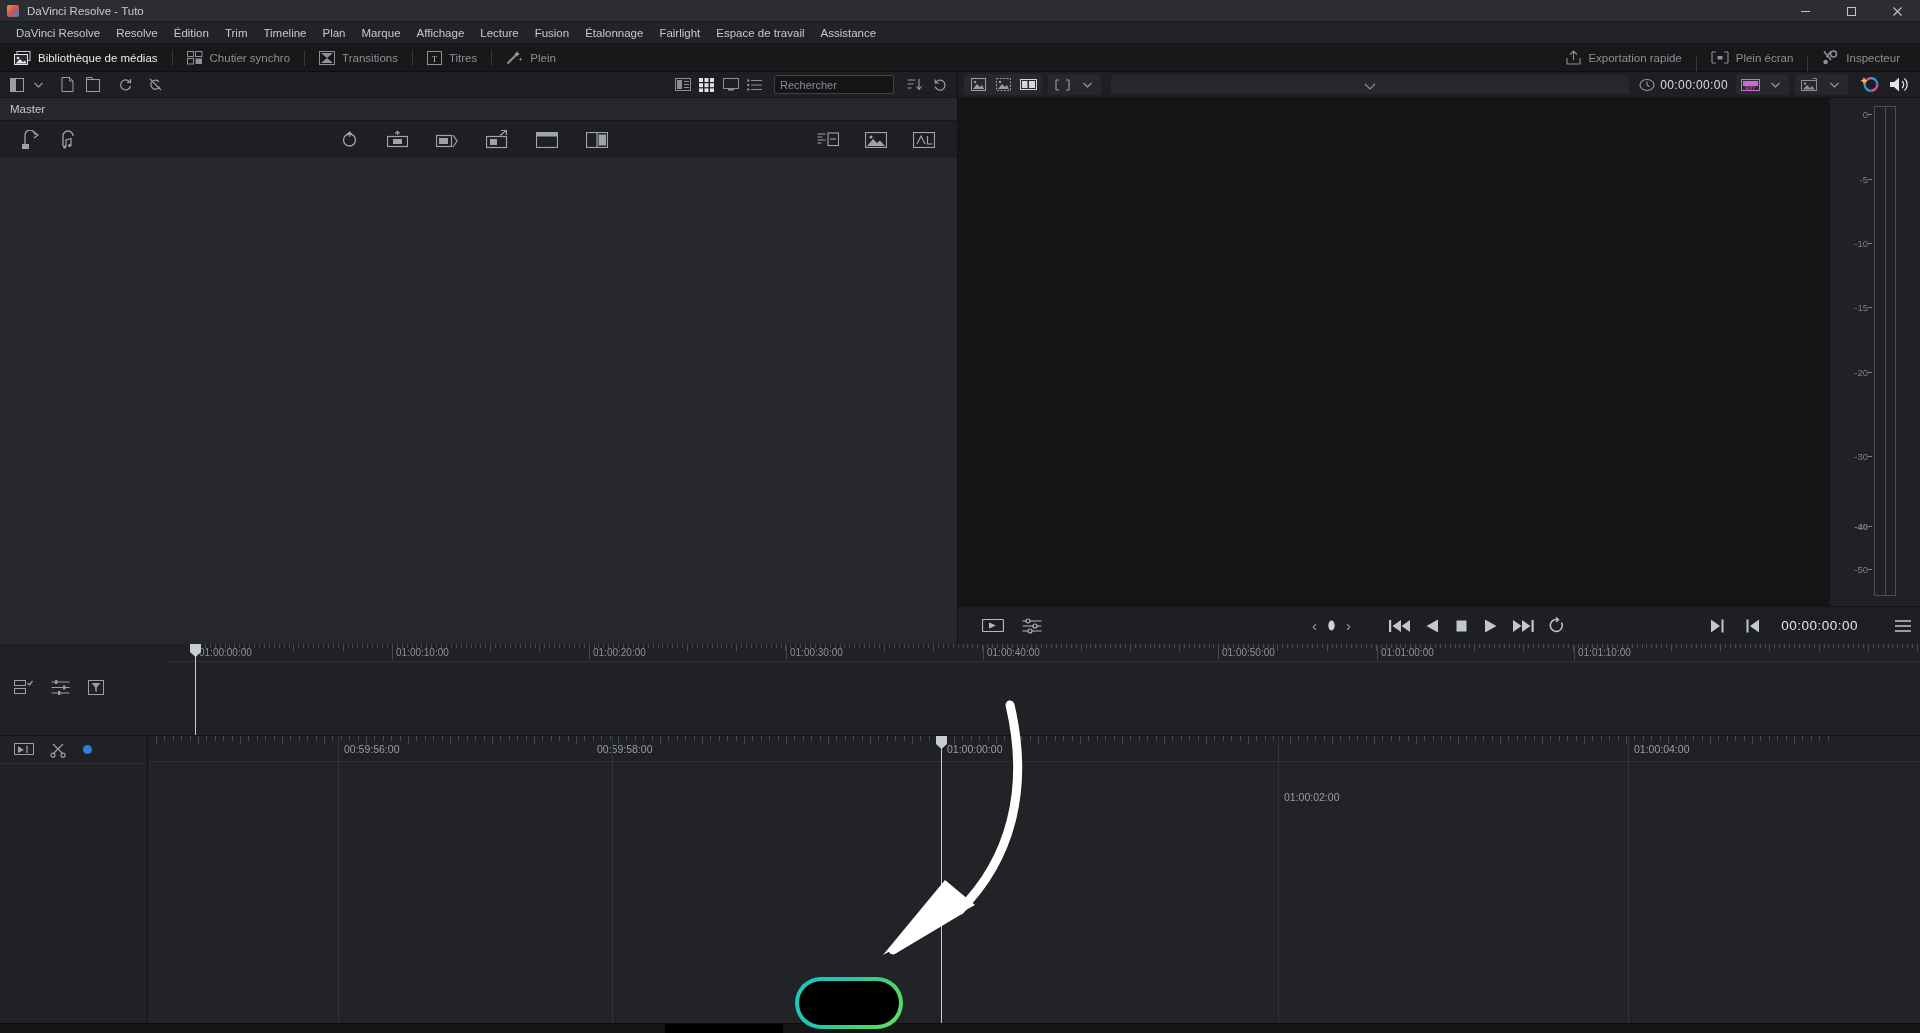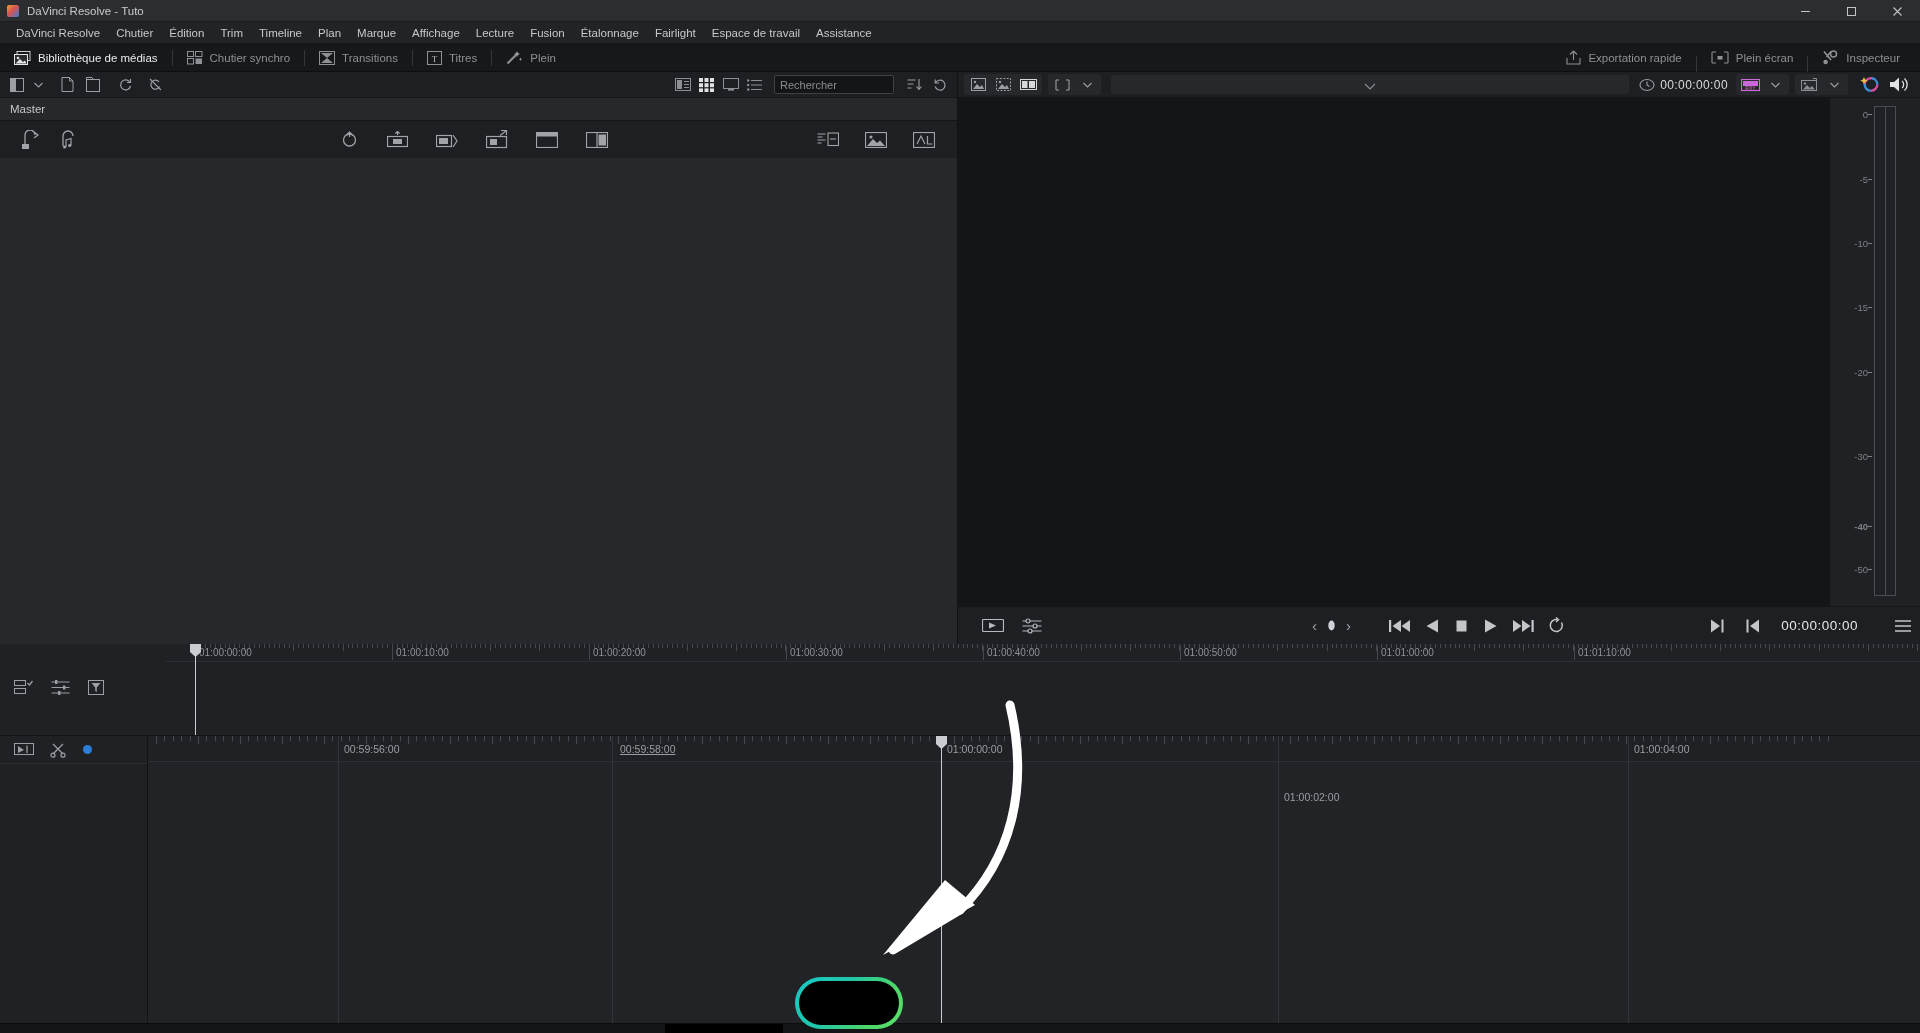--- a/index.html
+++ b/index.html
@@ -197,21 +197,21 @@
     <div class="close">
       <svg width="11" height="11" viewBox="0 0 11 11">
           <path d="M1.5 1.5 L9.5 9.5 M9.5 1.5 L1.5 9.5" stroke="#c2c4c7" stroke-width="1.1" fill="none"></path>
         </svg>
     </div>
   </div>
 </div>
 
 <div id="menubar">
   <div class="mi">DaVinci Resolve</div>
-  <div class="mi">Chutier</div>
+  <div class="mi">Resolve</div>
   <div class="mi">Édition</div>
   <div class="mi">Trim</div>
   <div class="mi">Timeline</div>
   <div class="mi">Plan</div>
   <div class="mi">Marque</div>
   <div class="mi">Affichage</div>
   <div class="mi">Lecture</div>
   <div class="mi">Fusion</div>
   <div class="mi">Étalonnage</div>
   <div class="mi">Fairlight</div>
@@ -1089,21 +1089,21 @@
             <div class="tk" style="left:1736.2px;height:4px"></div>
             <div class="tk" style="left:1741.2px;height:4px"></div>
             <div class="tk" style="left:1746.1px;height:4px"></div>
             <div class="tk" style="left:1751.0px;height:7px"></div>
           </div>
         <div class="rlabel" style="left:29px;">01:00:00:00</div>
         <div class="rlabel" style="left:226px;">01:00:10:00</div>
         <div class="rlabel" style="left:423px;">01:00:20:00</div>
         <div class="rlabel" style="left:620px;">01:00:30:00</div>
         <div class="rlabel" style="left:817px;">01:00:40:00</div>
-        <div class="rlabel" style="left:1014px;">01:00:50:00</div>
+        <div class="rlabel" style="left:1052px;">01:00:50:00</div>
         <div class="rlabel" style="left:1211px;">01:01:00:00</div>
         <div class="rlabel" style="left:1408px;">01:01:10:00</div>
       </div>
       <div class="ph-head" style="left:29px;"></div>
       <div class="playhead" style="left:29px;"></div>
     </div>
   </div>
 
   <div id="tl-lower">
     <div id="tl-low-gutter">
@@ -1323,21 +1323,21 @@
             <div class="tk" style="left:1620.8px;height:5px"></div>
             <div class="tk" style="left:1629.2px;height:5px"></div>
             <div class="tk" style="left:1637.6px;height:5px"></div>
             <div class="tk" style="left:1646.0px;height:8px"></div>
             <div class="tk" style="left:1654.4px;height:5px"></div>
             <div class="tk" style="left:1662.8px;height:5px"></div>
             <div class="tk" style="left:1671.2px;height:5px"></div>
             <div class="tk" style="left:1679.6px;height:5px"></div>
           </div>
         <div class="rlabel2" style="left:192px;">00:59:56:00</div>
-        <div class="rlabel2" style="left:468px;text-decoration:underline;">00:59:58:00</div>
+        <div class="rlabel2" style="left:445px;">00:59:58:00</div>
         <div class="rlabel2" style="left:795px;">01:00:00:00</div>
         <div class="rlabel2" style="left:1132px;margin-top:48px;">01:00:02:00</div>
         <div class="rlabel2" style="left:1482px;">01:00:04:00</div>
       </div>
       <div class="vline" style="left:190px;"></div>
       <div class="vline" style="left:464px;"></div>
       <div class="vline" style="left:1130px;"></div>
       <div class="vline" style="left:1480px;"></div>
       <div class="ph-head" style="left:793px;"></div>
       <div class="playhead" style="left:793px;"></div>

